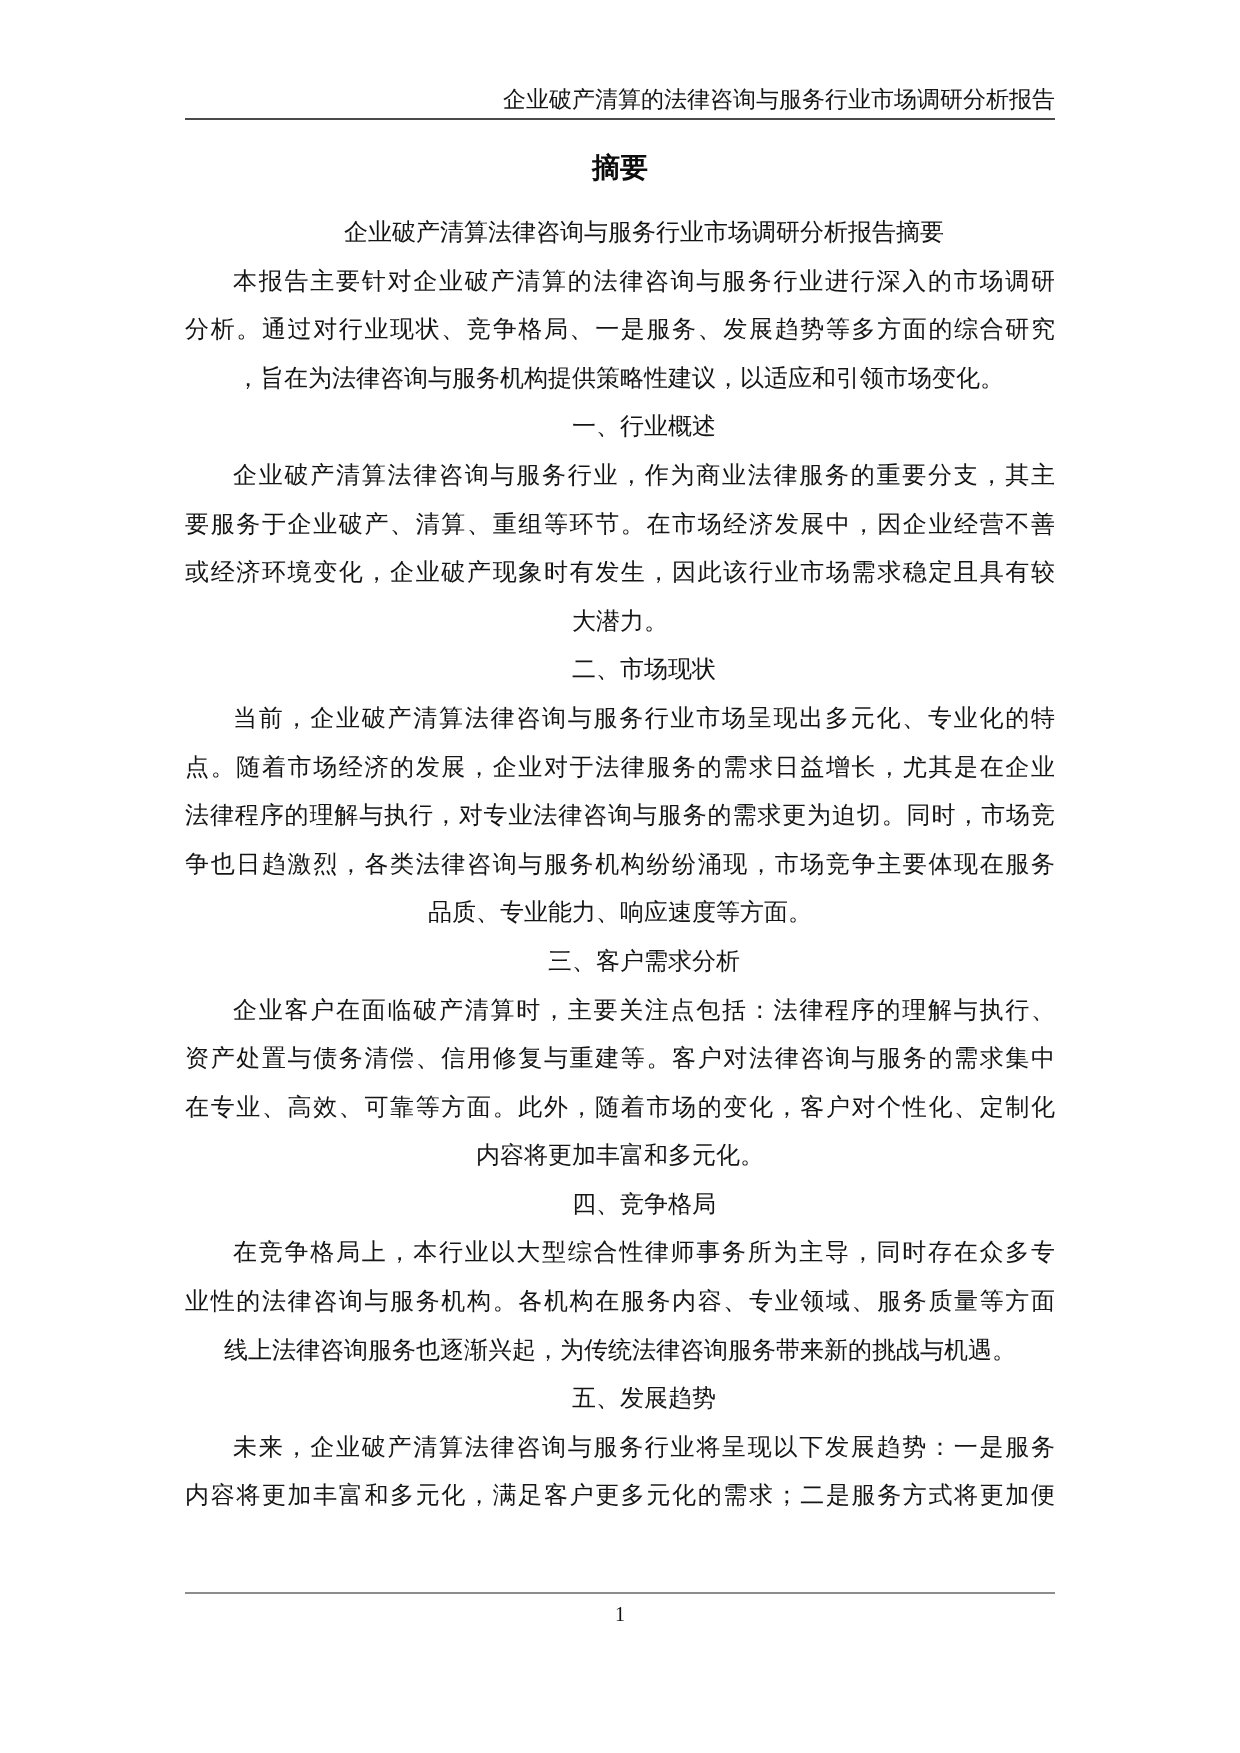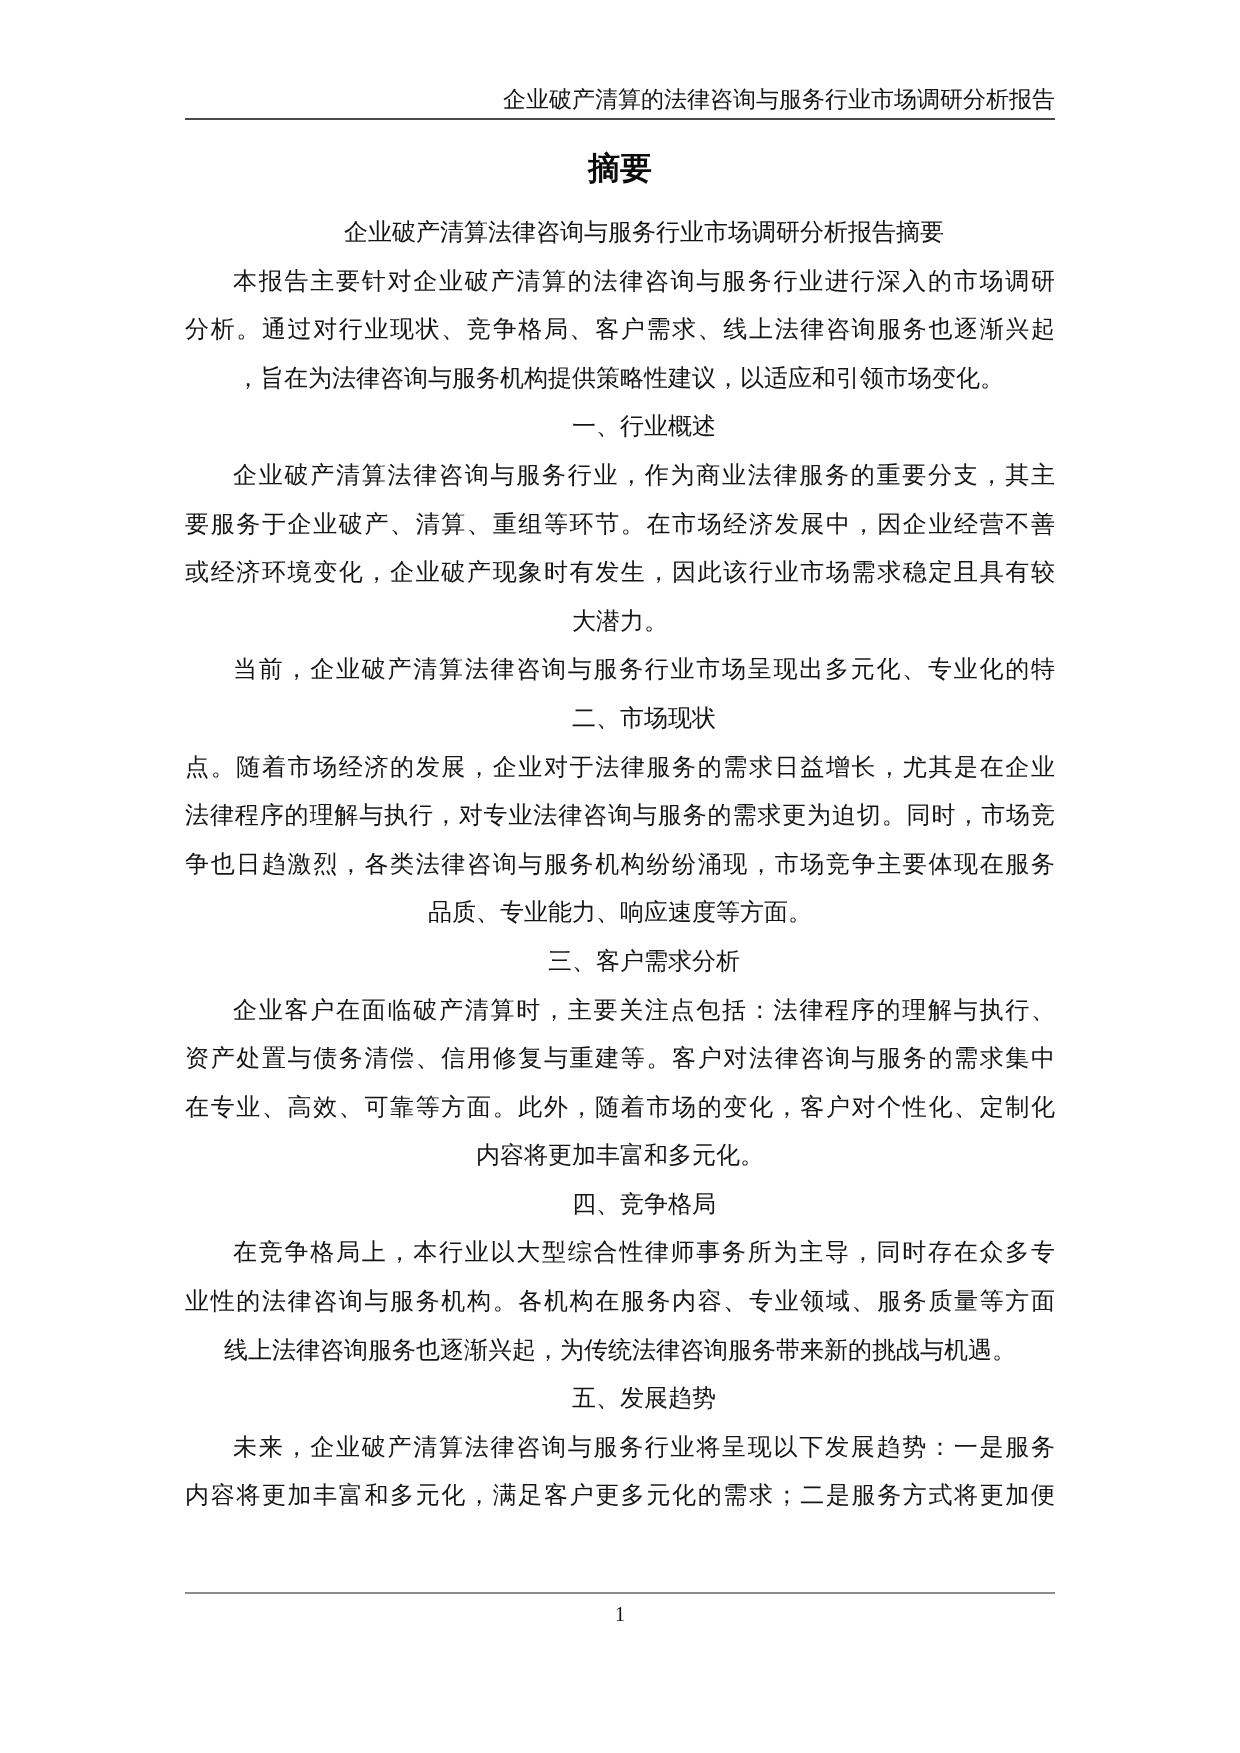--- a/index.html
+++ b/index.html
@@ -37,21 +37,21 @@
   
   .doc-title {
     position: absolute;
     top: 146px;
     left: 0;
     width: 1240px;
     margin: 0;
     text-align: center;
     font-family: "Liberation Sans", sans-serif;
     font-weight: 700;
-    font-size: 32px;
+    font-size: 28px;
     line-height: 44px;
     color: #0c0c0c;
   }
   
   .body-text {
     position: absolute;
     top: 208px;
     left: 185px;
     width: 870px;
     font-family: "Liberation Serif", serif;
@@ -92,29 +92,29 @@
 <div class="page">
 
   <div class="running-header">企业破产清算的法律咨询与服务行业市场调研分析报告</div>
   <hr class="header-rule">
 
   <h1 class="doc-title">摘要</h1>
 
   <div class="body-text">
     <div class="ln ind lft">企业破产清算法律咨询与服务行业市场调研分析报告摘要</div>
     <div class="ln ind jst">本报告主要针对企业破产清算的法律咨询与服务行业进行深入的市场调研</div>
-    <div class="ln jst">分析。通过对行业现状、竞争格局、客户需求、线上法律咨询服务也逐渐兴起</div>
+    <div class="ln jst">分析。通过对行业现状、竞争格局、一是服务、发展趋势等多方面的综合研究</div>
     <div class="ln lft">，旨在为法律咨询与服务机构提供策略性建议，以适应和引领市场变化。</div>
     <div class="ln ind lft">一、行业概述</div>
     <div class="ln ind jst">企业破产清算法律咨询与服务行业，作为商业法律服务的重要分支，其主</div>
     <div class="ln jst">要服务于企业破产、清算、重组等环节。在市场经济发展中，因企业经营不善</div>
     <div class="ln jst">或经济环境变化，企业破产现象时有发生，因此该行业市场需求稳定且具有较</div>
     <div class="ln lft">大潜力。</div>
+    <div class="ln ind lft">二、市场现状</div>
     <div class="ln ind jst">当前，企业破产清算法律咨询与服务行业市场呈现出多元化、专业化的特</div>
-    <div class="ln ind lft">二、市场现状</div>
     <div class="ln jst">点。随着市场经济的发展，企业对于法律服务的需求日益增长，尤其是在企业</div>
     <div class="ln jst">法律程序的理解与执行，对专业法律咨询与服务的需求更为迫切。同时，市场竞</div>
     <div class="ln jst">争也日趋激烈，各类法律咨询与服务机构纷纷涌现，市场竞争主要体现在服务</div>
     <div class="ln lft">品质、专业能力、响应速度等方面。</div>
     <div class="ln ind lft">三、客户需求分析</div>
     <div class="ln ind jst">企业客户在面临破产清算时，主要关注点包括：法律程序的理解与执行、</div>
     <div class="ln jst">资产处置与债务清偿、信用修复与重建等。客户对法律咨询与服务的需求集中</div>
     <div class="ln jst">在专业、高效、可靠等方面。此外，随着市场的变化，客户对个性化、定制化</div>
     <div class="ln lft">内容将更加丰富和多元化。</div>
     <div class="ln ind lft">四、竞争格局</div>

